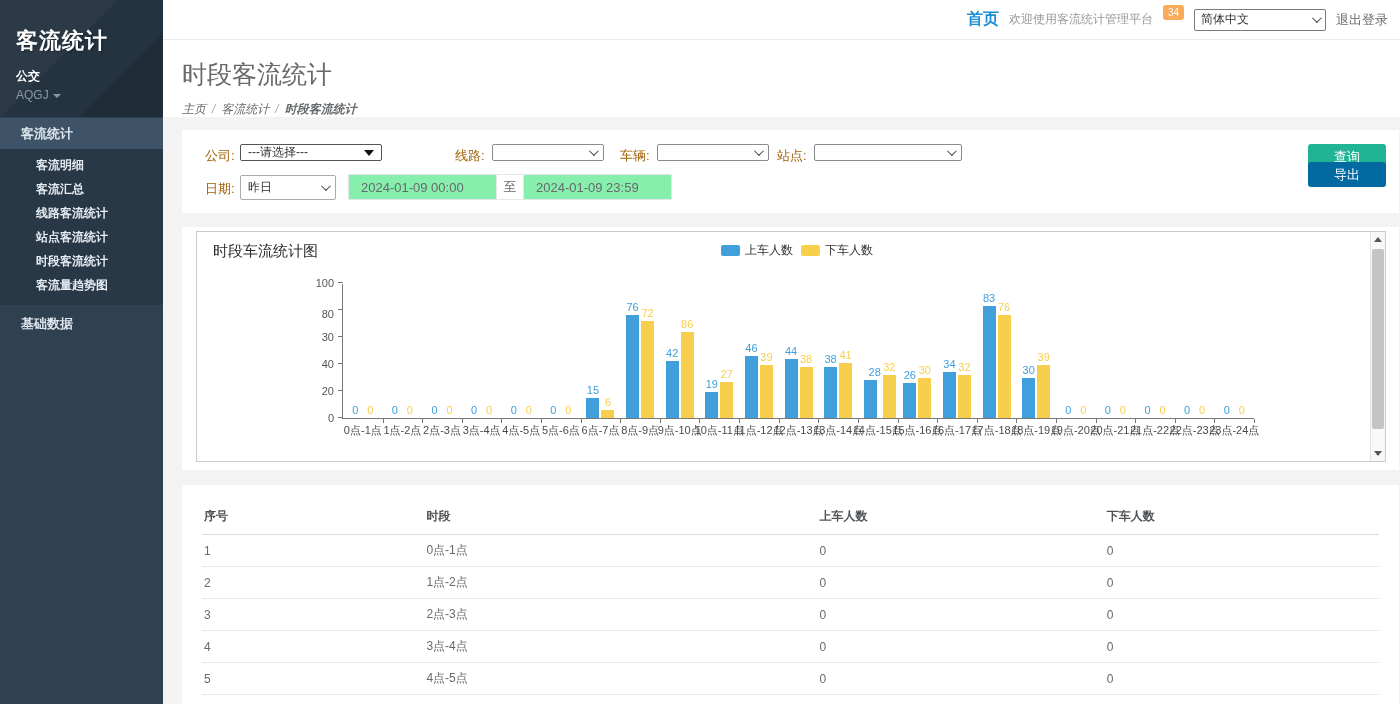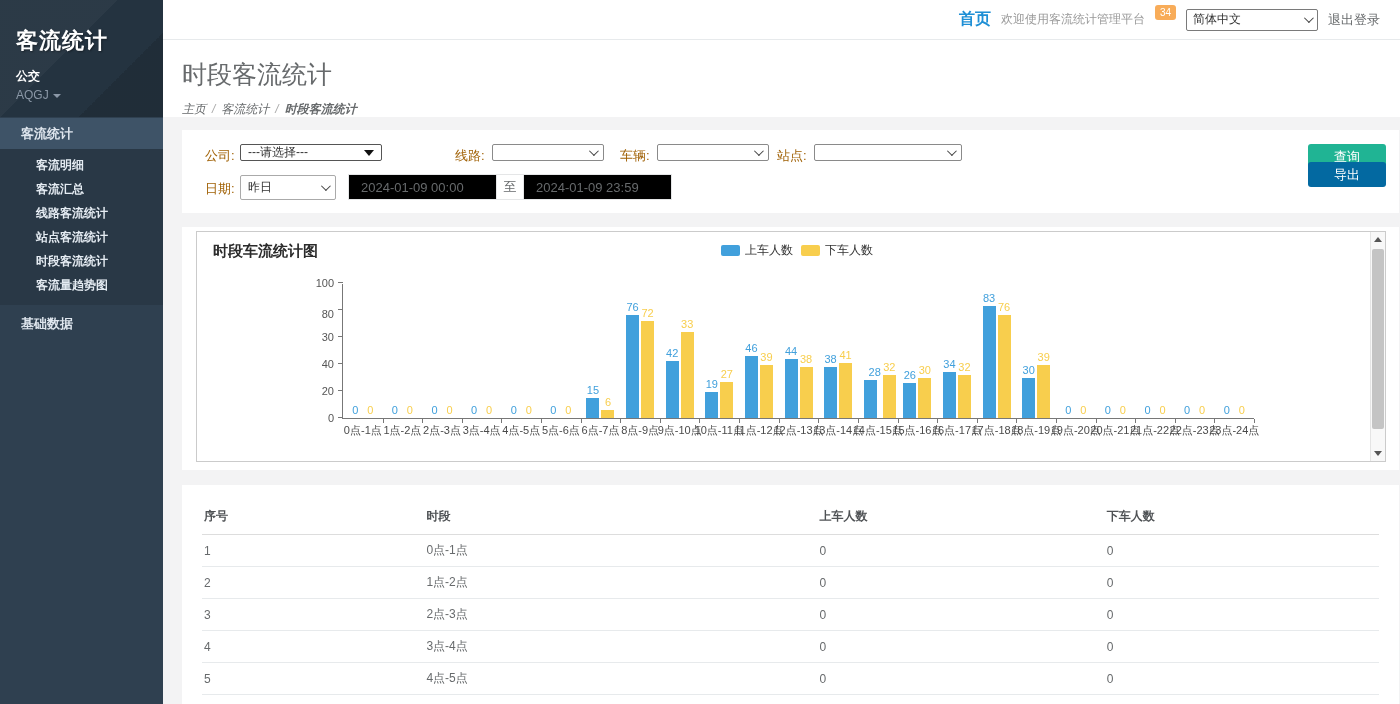--- a/index.html
+++ b/index.html
@@ -17,21 +17,21 @@
   .user-row { color:#8b98a7; font-size:12px; margin-top:3px; cursor:pointer; }
   .caret { display:inline-block; width:0; height:0; border-left:4px solid transparent; border-right:4px solid transparent; border-top:4px solid #8b98a7; margin-left:4px; vertical-align:middle; }
   .nav { margin-top:1px; }
   .nav-item { height:31px; line-height:31px; padding-left:21px; color:#dfe6ee; font-size:13px; font-weight:bold; cursor:pointer; }
   .nav-item.active { background:#3e5367; }
   .nav-item.spaced { margin-top:2px; height:33px; line-height:33px;}
   .nav-sub { background:#293846; padding:4px 0 8px 0; }
   .nav-subitem { height:24px; line-height:24px; padding-left:36px; color:#e4ebf2; font-size:12px; font-weight:bold; cursor:pointer; }
 
   
-  .topbar { position:absolute; left:163px; top:0; right:0; height:40px; background:#fff; border-bottom:1px solid #e7eaec; display:flex; align-items:center; justify-content:flex-end; padding-right:20px; gap:10px; }
+  .topbar { position:absolute; left:163px; top:0; right:0; height:40px; background:#fff; border-bottom:1px solid #e7eaec; display:flex; align-items:center; justify-content:flex-end; padding-right:12px; gap:10px; }
   .home-link { color:#1e8fd5; font-size:16px; font-weight:bold; cursor:pointer; }
   .welcome { color:#999; font-size:12px; }
   .badge { background:#f8ac59; color:#fff; font-size:10px; padding:2px 5px; border-radius:3px; transform:translateY(-7px); display:inline-block; }
   .lang-select { width:132px; height:22px; border:1px solid #7a7a7a; border-radius:2px; background:#fff; font-size:12px; color:#333; display:flex; align-items:center; padding:0 6px; justify-content:space-between; cursor:pointer; }
   .logout { color:#676a6c; font-size:13px; cursor:pointer; }
 
   
   .chev { width:7px; height:7px; border-right:1.5px solid #444; border-bottom:1.5px solid #444; transform:rotate(45deg) translateY(-2px); display:inline-block; flex:none; }
 
   
@@ -45,30 +45,30 @@
   
   .content { position:absolute; left:163px; top:117px; right:0; bottom:0; background:#f3f3f4; overflow:hidden; }
   .panel { position:absolute; left:19px; right:1px; background:#fff; }
 
   
   .filter-panel { top:13px; height:83px; }
   .f-label { position:absolute; font-size:13px; color:#a16207; }
   .sel { position:absolute; background:#fff; border:1px solid #8a8a8a; border-radius:2px; height:17px; font-size:12px; color:#333; display:flex; align-items:center; justify-content:space-between; padding:0 7px; cursor:pointer; }
   .tri { width:0; height:0; border-left:5px solid transparent; border-right:5px solid transparent; border-top:6px solid #111; flex:none; }
   .date-group { position:absolute; left:166px; top:44px; height:26px; display:flex; border:1px solid #e5e6e7; }
-  .date-input { width:147px; height:24px; background:#000000; border:none; font-size:13px; color:#676a6c; padding-left:12px; display:flex; align-items:center; cursor:pointer; }
+  .date-input { width:147px; height:24px; background:#86efac; border:none; font-size:13px; color:#676a6c; padding-left:12px; display:flex; align-items:center; cursor:pointer; }
   .to-cell { width:28px; background:#fff; border-left:1px solid #e5e6e7; border-right:1px solid #e5e6e7; display:flex; align-items:center; justify-content:center; font-size:13px; color:#676a6c; }
   .btn { position:absolute; right:13px; width:78px; height:25px; border:none; border-radius:3px; color:#fff; font-size:13px; cursor:pointer; font-family:inherit; }
   .btn-search { top:14px; background:#20b494; }
   .btn-export { top:32px; background:#0369a1; }
 
   
   .chart-panel { top:110px; height:243px; }
   .chart-box { position:absolute; left:14px; right:13px; top:4px; height:231px; border:1px solid #cbcbcb; background:#fff; }
-  .chart-title { position:absolute; left:16px; top:10px; font-size:15px; font-weight:bold; color:#2b2b2b; }
+  .chart-title { position:absolute; left:16px; top:10px; font-size:15px; font-weight:normal; color:#2b2b2b; }
   .legend { position:absolute; left:524px; top:10px; display:flex; align-items:center; gap:8px; }
   .legend-item { display:flex; align-items:center; gap:5px; cursor:pointer; }
   .legend-swatch { width:19px; height:11px; border-radius:2px; }
   .legend-label { font-size:12px; color:#333; }
   .plot { position:absolute; left:145px; top:52px; width:912px; height:135px; border-left:1px solid #777; border-bottom:1px solid #777; display:flex; }
   .cat { flex:1 1 0; position:relative; display:flex; align-items:flex-end; justify-content:center; gap:2px; height:100%; }
   .cat::after { content:""; position:absolute; right:-1px; bottom:-5px; width:1px; height:4px; background:#777; }
   .barwrap { display:flex; flex-direction:column; align-items:center; justify-content:flex-end; height:100%; }
   .bar { width:13px; }
   .bar-val { font-size:11px; line-height:13px; margin-bottom:1px; }
@@ -280,21 +280,21 @@
               <div class="bar" style="height: 97.2px; background: rgb(248, 206, 77);"></div>
             </div>
             <span class="xlabel">8点-9点</span>
           </div>
           <div class="cat">
             <div class="barwrap">
               <span class="bar-val" style="color: rgb(65, 160, 220);">42</span>
               <div class="bar" style="height: 56.7px; background: rgb(65, 160, 220);"></div>
             </div>
             <div class="barwrap">
-              <span class="bar-val" style="color: rgb(248, 206, 77);">33</span>
+              <span class="bar-val" style="color: rgb(248, 206, 77);">86</span>
               <div class="bar" style="height: 86.4px; background: rgb(248, 206, 77);"></div>
             </div>
             <span class="xlabel">9点-10点</span>
           </div>
           <div class="cat">
             <div class="barwrap">
               <span class="bar-val" style="color: rgb(65, 160, 220);">19</span>
               <div class="bar" style="height: 25.65px; background: rgb(65, 160, 220);"></div>
             </div>
             <div class="barwrap">

